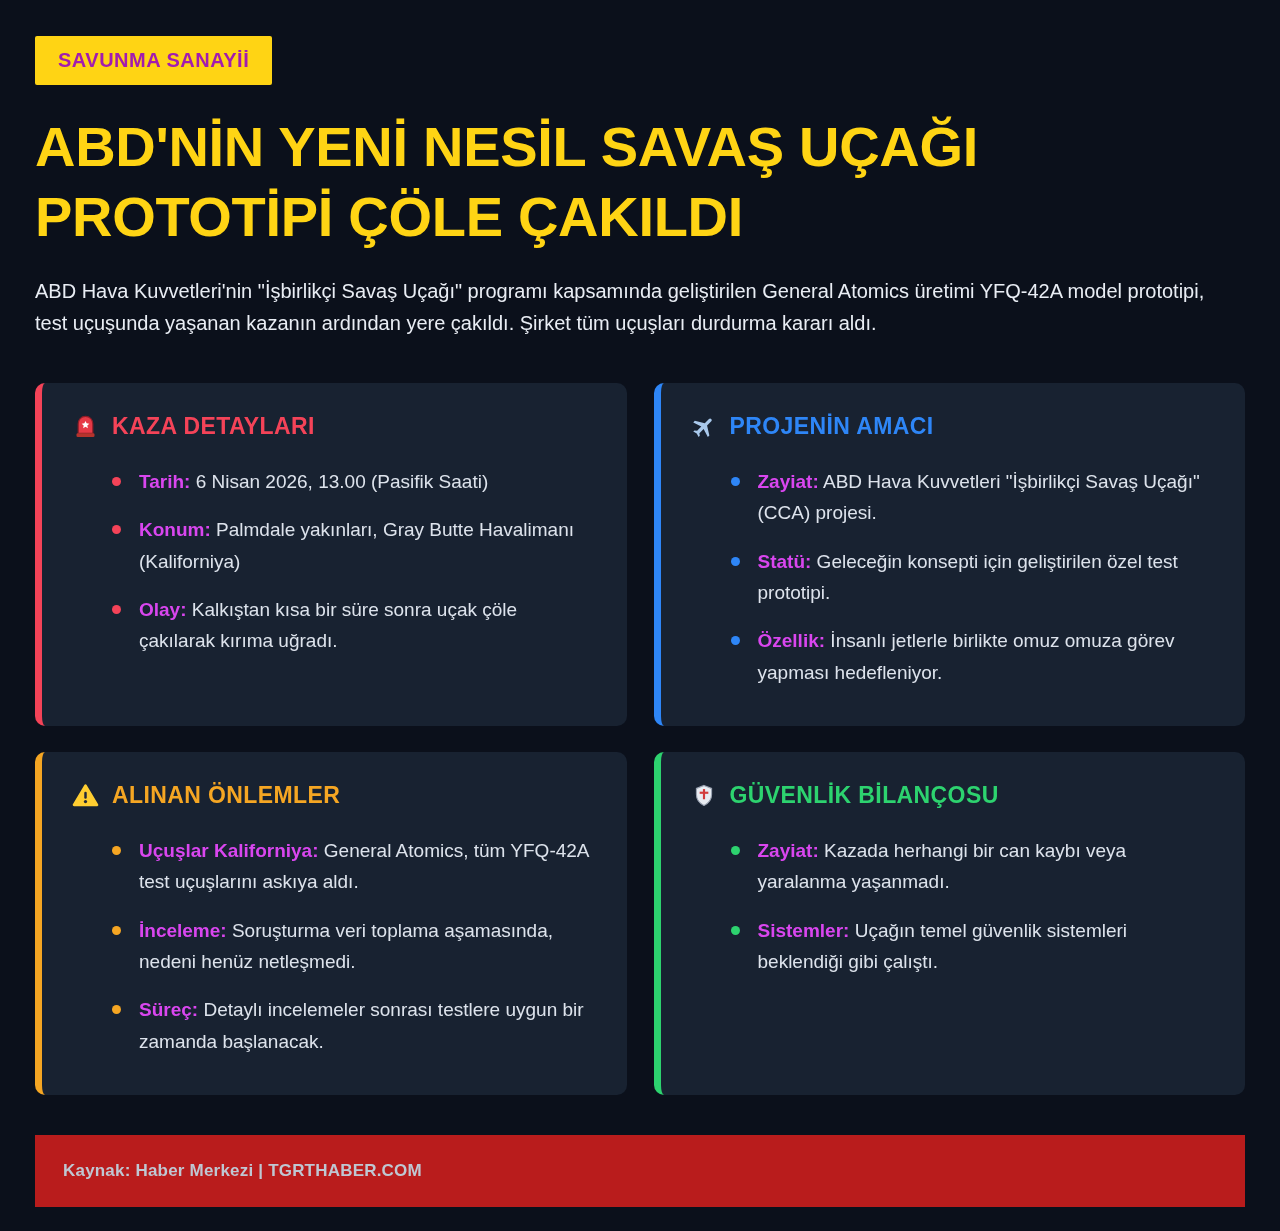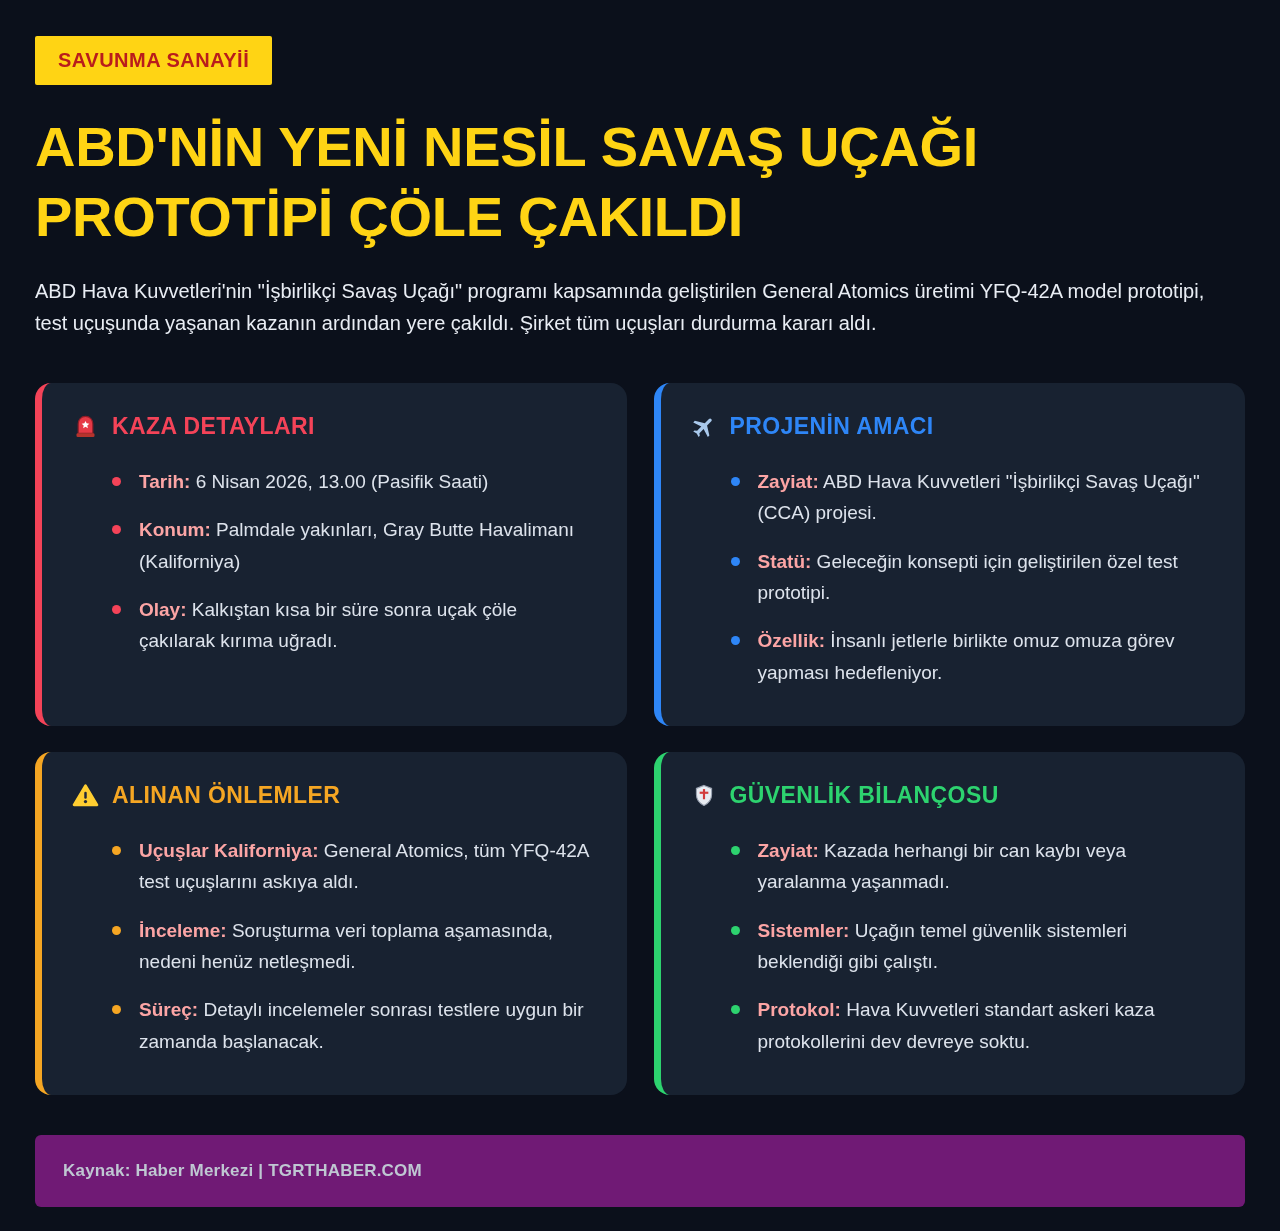--- a/index.html
+++ b/index.html
@@ -12,21 +12,21 @@
     overflow: hidden;
   }
   .page {
     width: 1280px;
     height: 1231px;
     padding: 36px 35px 28px 35px;
   }
   .badge {
     display: inline-block;
     background: #ffd414;
-    color: #b91c1c;
+    color: #a21caf;
     font-size: 20px;
     font-weight: bold;
     letter-spacing: 0.5px;
     padding: 13px 23px;
     border-radius: 2px;
   }
   .headline {
     margin: 27px 0 23px 0;
     max-width: 1180px;
     color: #ffd414;
@@ -45,21 +45,21 @@
   }
   .grid {
     margin-top: 44px;
     display: grid;
     grid-template-columns: 1fr 1fr;
     column-gap: 27px;
     row-gap: 26px;
   }
   .card {
     background: #182231;
-    border-radius: 16px;
+    border-radius: 10px;
     border-left: 7px solid var(--accent);
     padding: 30px 34px 38px 30px;
   }
   .accent-red    { --accent: #f44358; }
   .accent-blue   { --accent: #2e86f7; }
   .accent-orange { --accent: #f5a623; }
   .accent-green  { --accent: #2dd36f; }
   .card-title {
     display: flex;
     align-items: center;
@@ -88,25 +88,25 @@
   .items li::before {
     content: "";
     position: absolute;
     left: 0;
     top: 11px;
     width: 9px;
     height: 9px;
     border-radius: 50%;
     background: var(--accent);
   }
-  .items b { color: #fca5a5; font-weight: bold; }
+  .items b { color: #d946ef; font-weight: bold; }
   .source-bar {
     margin-top: 40px;
-    background: #701a75;
-    border-radius: 6px;
+    background: #b91c1c;
+    border-radius: 0;
     padding: 26px 28px;
     color: #bfc7d2;
     font-size: 17px;
     font-weight: bold;
     letter-spacing: 0.2px;
   }
 </style>
 </head>
 <body>
 
@@ -179,21 +179,20 @@
             <path d="M12 2.2 19 5v5.7c0 4.6-3 8.2-7 10-4-1.8-7-5.4-7-10V5Z" fill="#e8ecf2" stroke="#9aa3b2" stroke-width="1"></path>
             <rect x="11" y="5.6" width="2" height="9.4" fill="#d23c3c"></rect>
             <rect x="8" y="8" width="8" height="2" fill="#d23c3c"></rect>
           </svg>
         </span>
         <span class="card-title-text">GÜVENLİK BİLANÇOSU</span>
       </div>
       <ul class="items">
         <li><b>Zayiat:</b> <span>Kazada herhangi bir can kaybı veya yaralanma yaşanmadı.</span></li>
         <li><b>Sistemler:</b> <span>Uçağın temel güvenlik sistemleri beklendiği gibi çalıştı.</span></li>
-        <li><b>Protokol:</b> <span>Hava Kuvvetleri standart askeri kaza protokollerini dev devreye soktu.</span></li>
       </ul>
     </section>
 
   </div>
 
   <footer class="source-bar">
     <span>Kaynak: Haber Merkezi | TGRTHABER.COM</span>
   </footer>
 
 </div>

